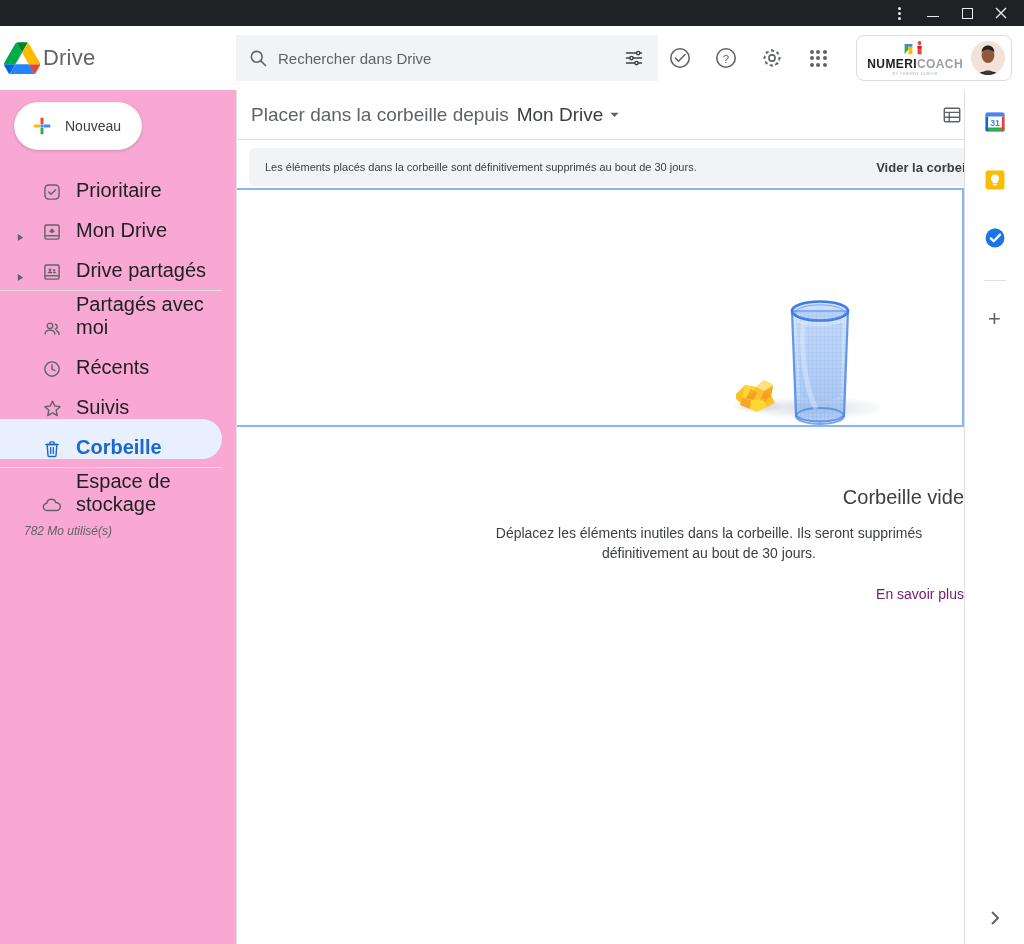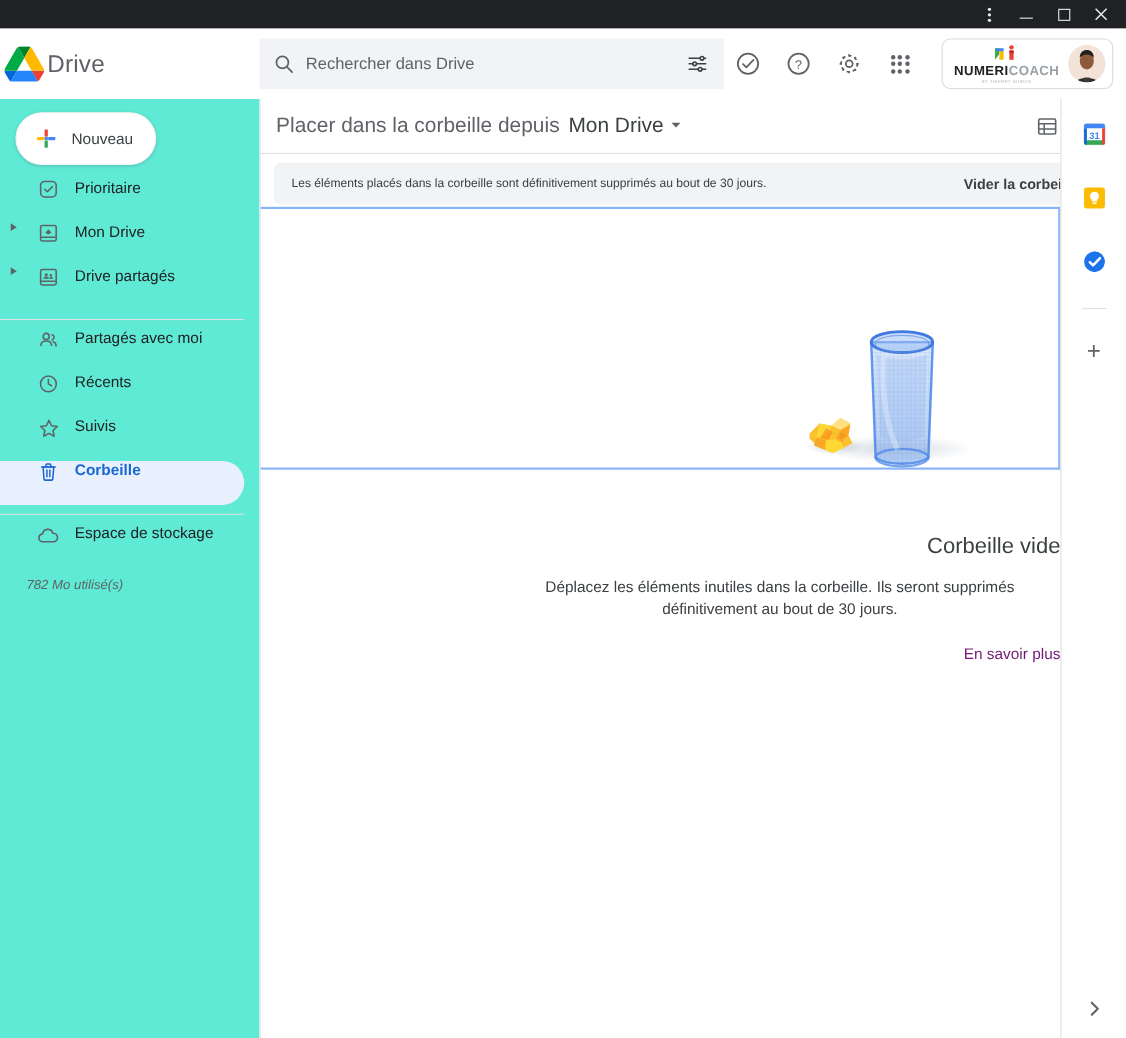--- a/index.html
+++ b/index.html
@@ -65,33 +65,33 @@
   .nc-tag { font-size: 4px; color: #b0b4b8; letter-spacing: .3px; }
   .avatar {
     width: 34px; height: 34px; border-radius: 50%; overflow: hidden;
     background: #f5e6dc; position: relative; flex: none;
   }
 
   
   .body { display: flex; height: calc(944px - 26px - 64px); }
 
   
-  .sidebar { width: 236px; flex: none; padding-top: 6px; background:#5eead4; }
+  .sidebar { width: 236px; flex: none; padding-top: 6px; background:#f9a8d4; }
   .new-btn {
     margin: 6px 0 12px 14px; width: 128px; height: 48px;
     border: 1px solid #f1f3f4; border-radius: 24px; background: #fff;
     box-shadow: 0 1px 3px rgba(60,64,67,.25);
     display: flex; align-items: center; gap: 12px; padding-left: 16px;
     font-size: 14px; color: #3c4043;
   }
 
   .nav-item {
-    height: 40px; display: flex; align-items: flex-start;
+    height: 40px; display: flex; align-items: flex-end;
     border-radius: 0 20px 20px 0; margin-right: 14px;
-    color: #202124; font-size: 14px; cursor: default;
+    color: #202124; font-size: 20px; cursor: default; padding-left: 8px;
   }
   .nav-item.active { background: #e8f0fe; color: #1967d2; font-weight: bold; }
   .nav-caret { width: 24px; display: flex; align-items: center; justify-content: center; }
   .nav-caret svg { display:block; }
   .nav-ico { width: 40px; display: flex; align-items: center; justify-content: center; flex: none; }
   .nav-item.indentless .nav-ico { margin-left: 24px; }
   .nav-label { padding-left: 4px; }
   .nav-sep { height: 1px; background: #e0e0e0; margin: 8px 14px 8px 0; }
   .storage-used { font-size: 12px; color: #5f6368; padding-left: 24px; margin-top: 8px; font-style: italic; }
 

